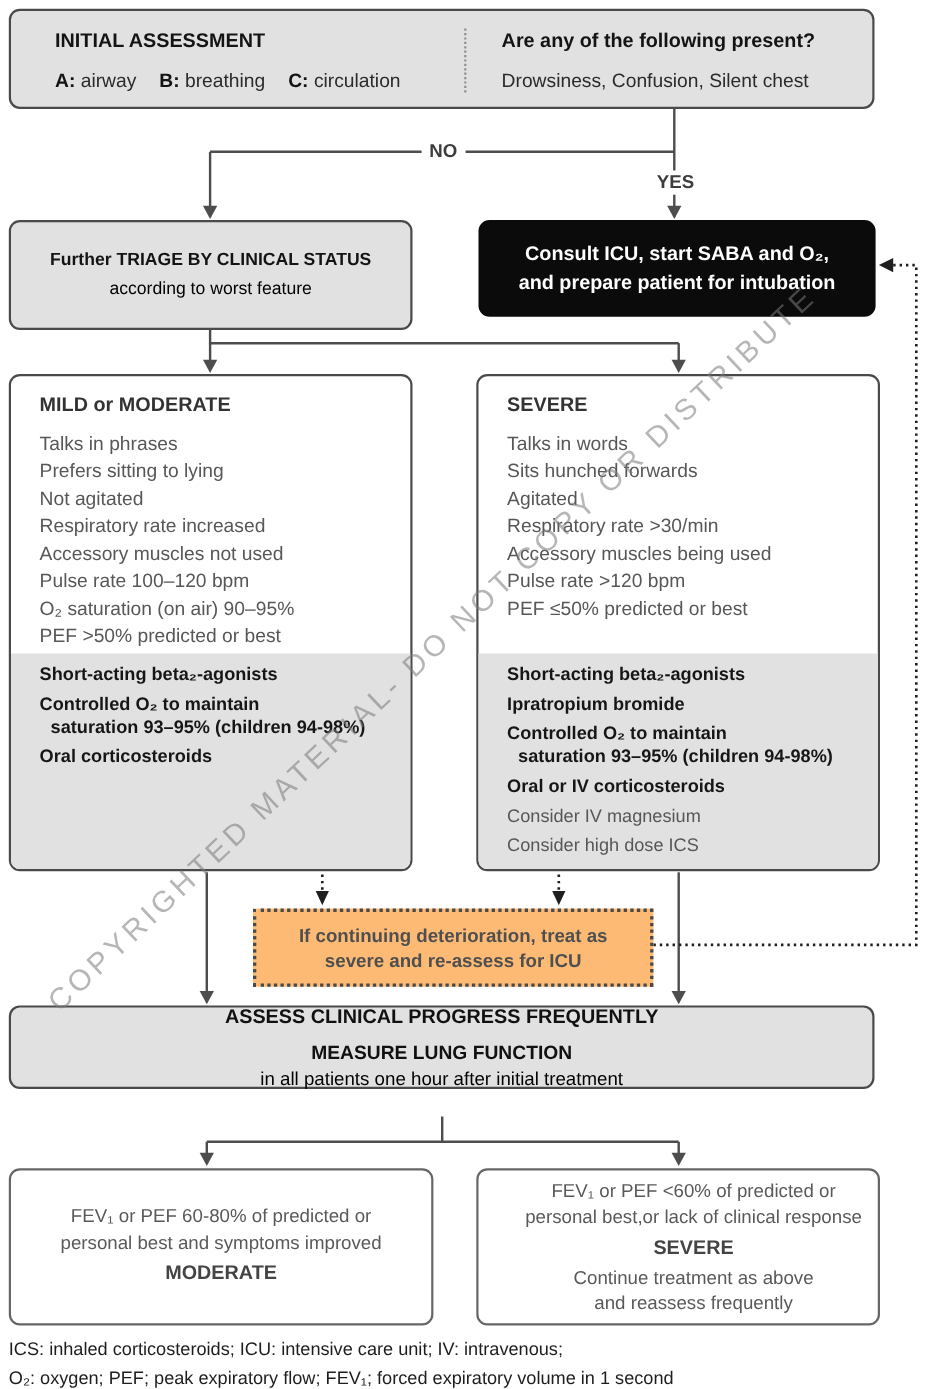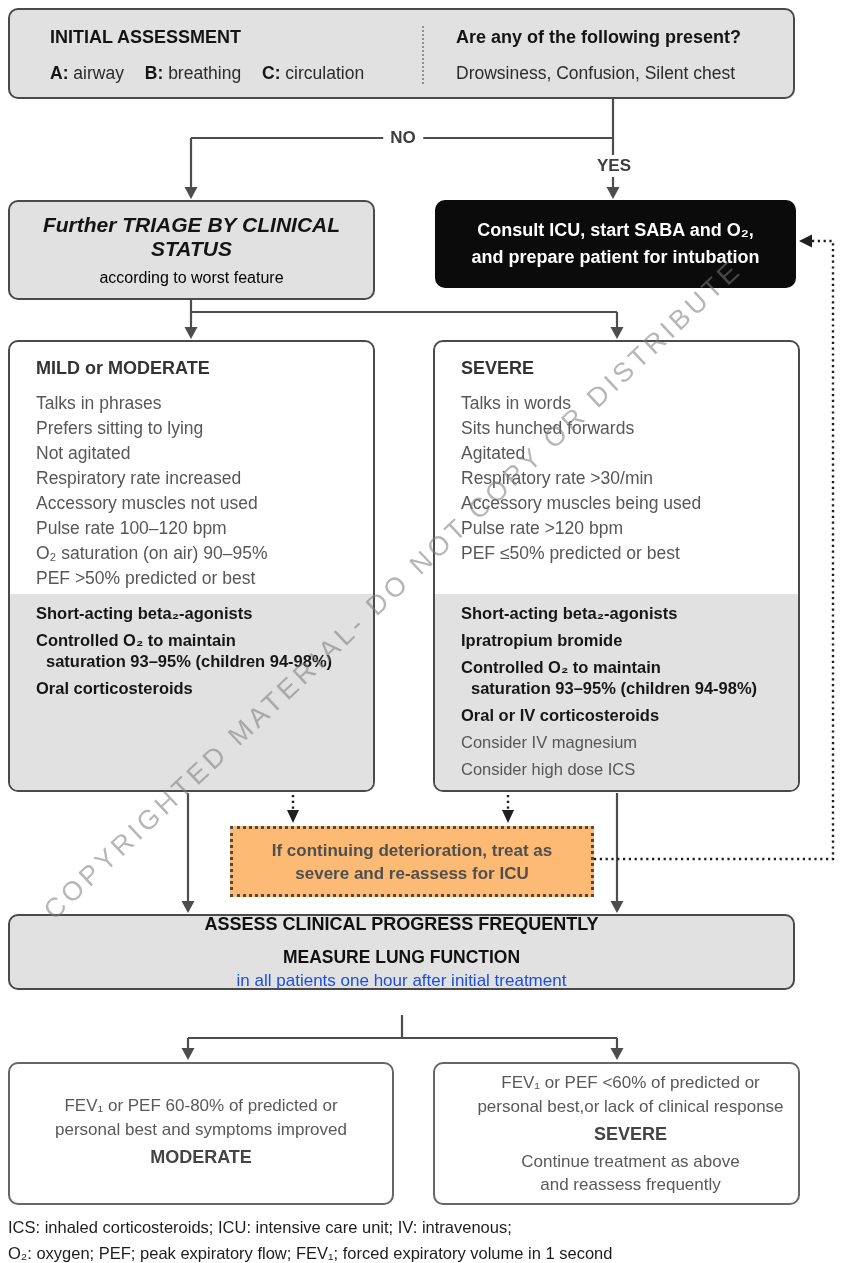--- a/index.html
+++ b/index.html
@@ -30,21 +30,21 @@
     border-radius:0 0 8px 8px;padding:8px 0 0 26px;box-sizing:border-box;}
   .rx{font-size:16.5px;font-weight:bold;color:#161616;line-height:23px;margin-bottom:4px;white-space:nowrap;}
   .rx.cont{margin-left:10px;margin-top:-2px;}
   .rx.normal{font-weight:normal;color:#575757;}
   
   .dotted-box{position:absolute;border:3px dotted #4a4a4a;background:#fdba74;z-index:2;box-sizing:border-box;}
   .dotted-box .line{font-size:17px;font-weight:bold;color:#4f4f4f;line-height:23px;}
   
   .assess-l1{font-size:18px;font-weight:bold;color:#111;}
   .assess-l2{font-size:17.5px;font-weight:bold;color:#111;margin-top:12px;}
-  .assess-l3{font-size:17px;color:#1d4ed8;margin-top:3px;}
+  .assess-l3{font-size:17px;color:#000000;margin-top:3px;}
   
   .outcome{border-width:2px;border-color:#666;}
   .outcome .crit{font-size:17px;color:#595959;line-height:24px;}
   .outcome .otitle{font-size:18px;font-weight:bold;color:#444;margin:5px 0;}
   .outcome .act{font-size:17px;color:#595959;line-height:23px;margin-top:3px;}
   
   .footer{position:absolute;left:8px;top:1214px;z-index:2;font-size:16.5px;color:#1d1d1d;line-height:26px;}
   
   .watermark{position:absolute;left:393px;top:590px;z-index:6;white-space:nowrap;
     transform:translate(-50%,-50%) rotate(-43.3deg);font-size:27px;letter-spacing:4px;
@@ -108,21 +108,21 @@
     <div class="topcol" style="left:446px;">
       <div class="top-title">Are any of the following present?</div>
       <div class="top-line2">Drowsiness, Confusion, Silent chest</div>
     </div>
   </div>
 
   <div class="branch-label" style="left:403px;top:138px;">NO</div>
   <div class="branch-label" style="left:614px;top:166px;">YES</div>
 
   <div class="box gray center" style="left:8px;top:200px;width:367px;height:100px;">
-    <div class="b" style="font-size:21px;color:#141414;font-style:italic;">Further TRIAGE BY CLINICAL STATUS</div>
+    <div class="b" style="font-size:16px;color:#141414;">Further TRIAGE BY CLINICAL STATUS</div>
     <div style="font-size:16px;color:#000000;margin-top:8px;">according to worst feature</div>
   </div>
 
   <div class="box blackbox center" style="left:435px;top:200px;width:361px;height:88px;">
     <div class="b" style="font-size:18px;">Consult ICU, start SABA and O₂,</div>
     <div class="b" style="font-size:18px;margin-top:6px;">and prepare patient for intubation</div>
   </div>
 
   <div class="box white" style="left:8px;top:340px;width:367px;height:452px;">
     <div class="features">

